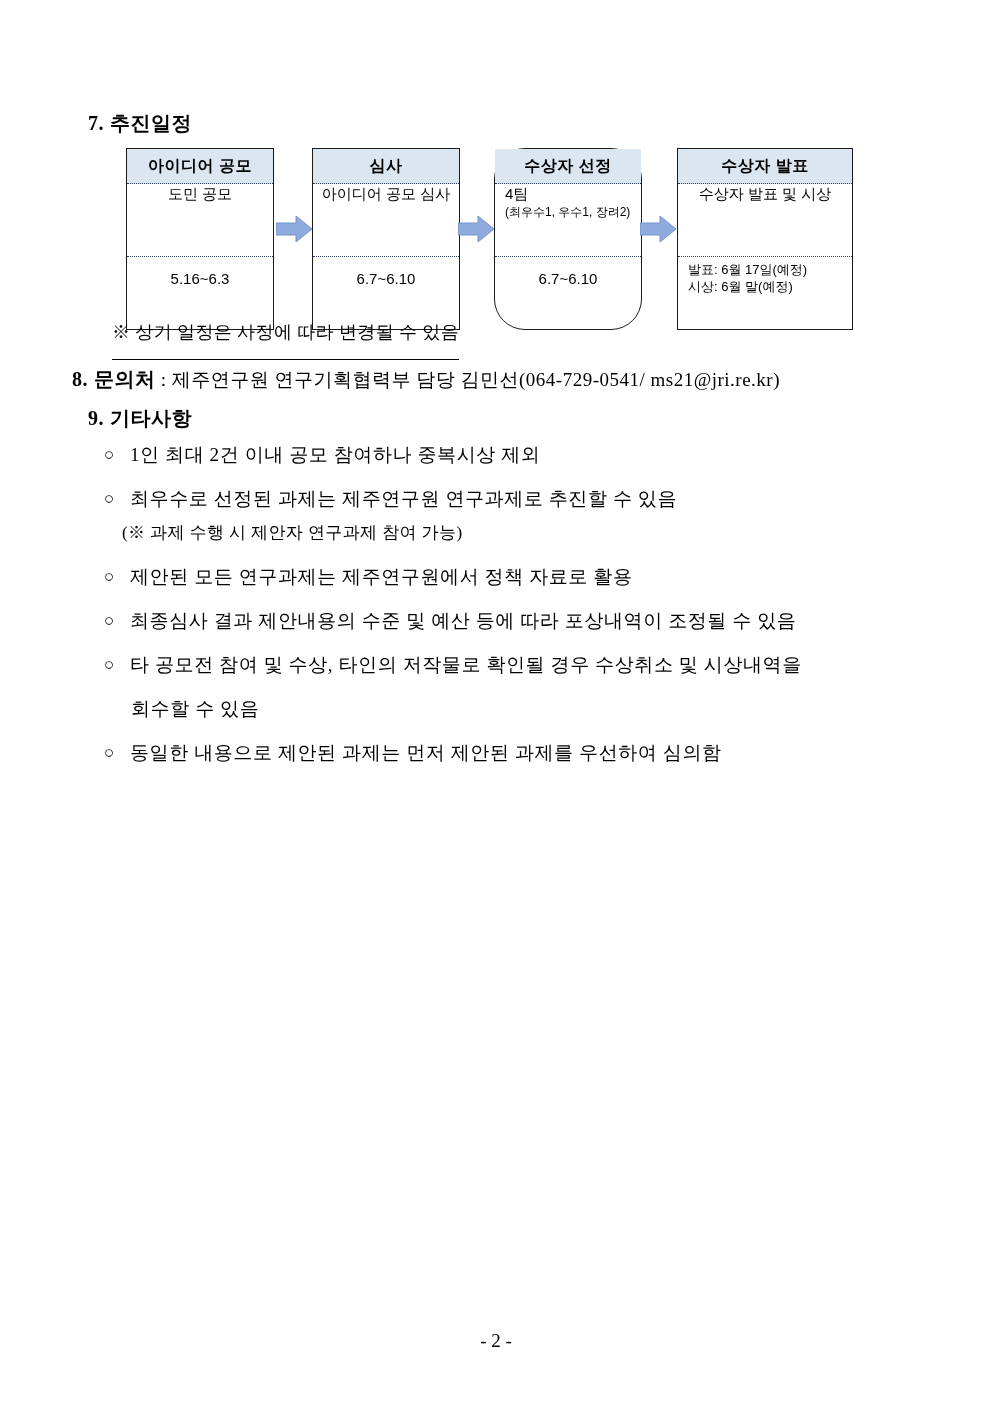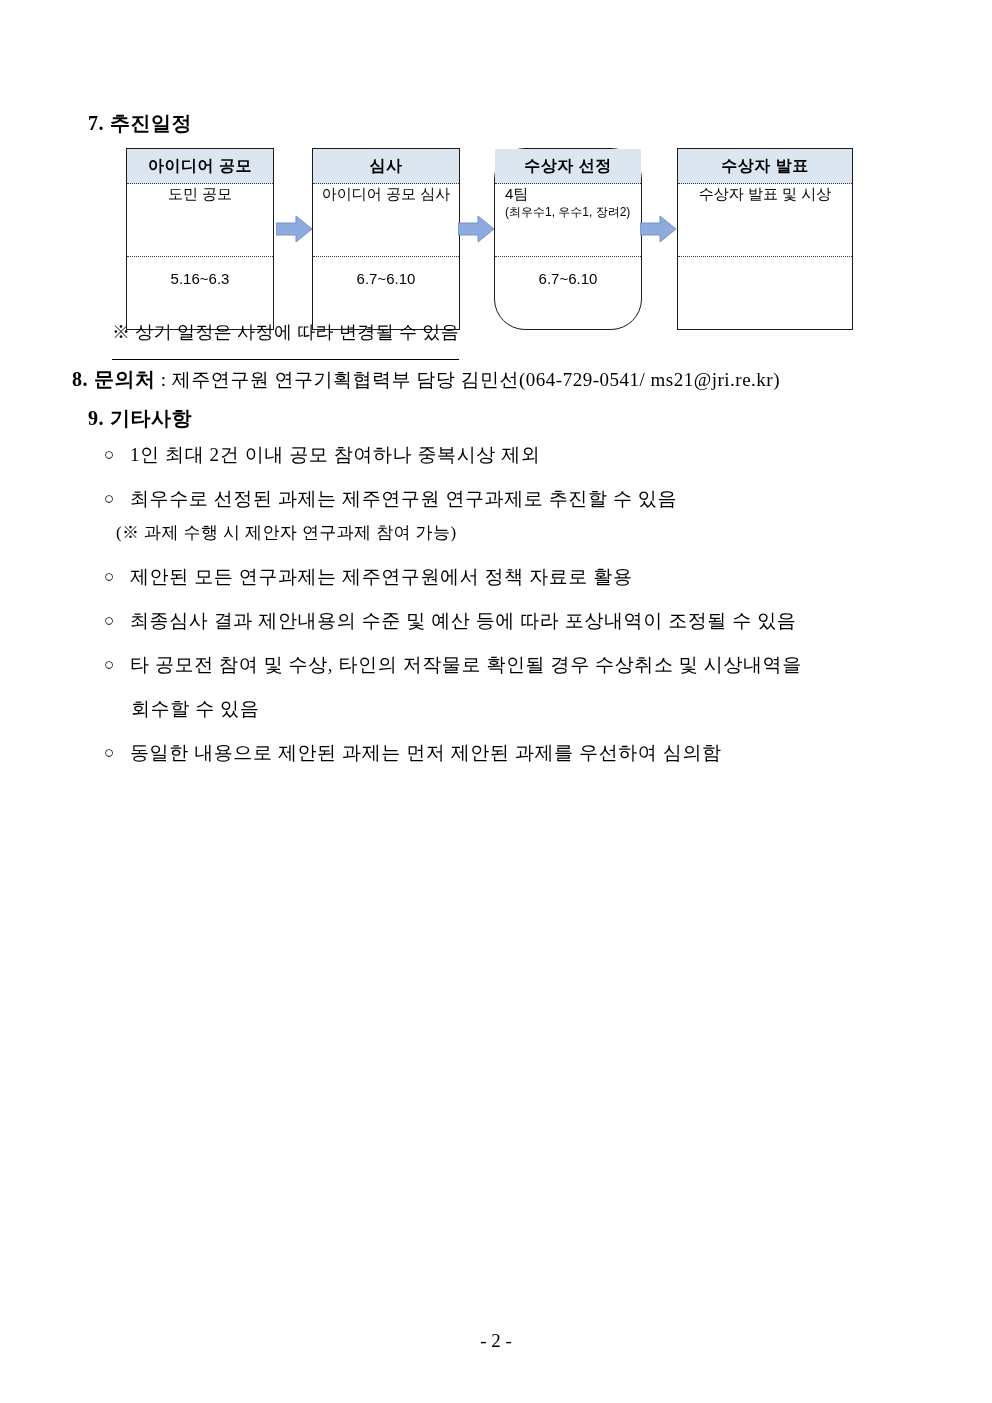--- a/index.html
+++ b/index.html
@@ -157,21 +157,21 @@
   }
   .bullet-text {
     font-size: 19px;
     line-height: 30px;
     letter-spacing: 0.6px;
   }
   .bullet-sub {
     font-size: 17px;
     line-height: 30px;
     letter-spacing: 0.4px;
-    margin-left: 12px;
+    margin-left: 18px;
     margin-top: -10px;
     margin-bottom: 14px;
   }
   .bullet-cont {
     font-size: 19px;
     line-height: 30px;
     letter-spacing: 0.6px;
     margin-left: 27px;
   }
 
@@ -243,20 +243,24 @@
       <svg width="36" height="26" viewBox="0 0 36 26" aria-hidden="true">
         <polygon points="0,7 20,7 20,0 36,13 20,26 20,19 0,19" fill="#8faadc" stroke="#7394ce" stroke-width="1"></polygon>
       </svg>
     </div>
 
     <div class="flow-box fb4">
       <div class="flow-head">수상자 발표</div>
       <div class="flow-mid">
         <span>수상자 발표 및 시상</span>
       </div>
+      <div class="flow-foot left-align">
+        <span>발표: 6월 17일(예정)</span>
+        <span>시상: 6월 말(예정)</span>
+      </div>
     </div>
 
   </div>
 
   <div class="note">※ 상기 일정은 사정에 따라 변경될 수 있음</div>
 
   <div class="section sec8">
     <span class="sec-num">8.</span><span>문의처</span><span class="sec-contact-rest"> : 제주연구원 연구기획협력부 담당 김민선(064-729-0541/ ms21@jri.re.kr)</span>
   </div>
 

